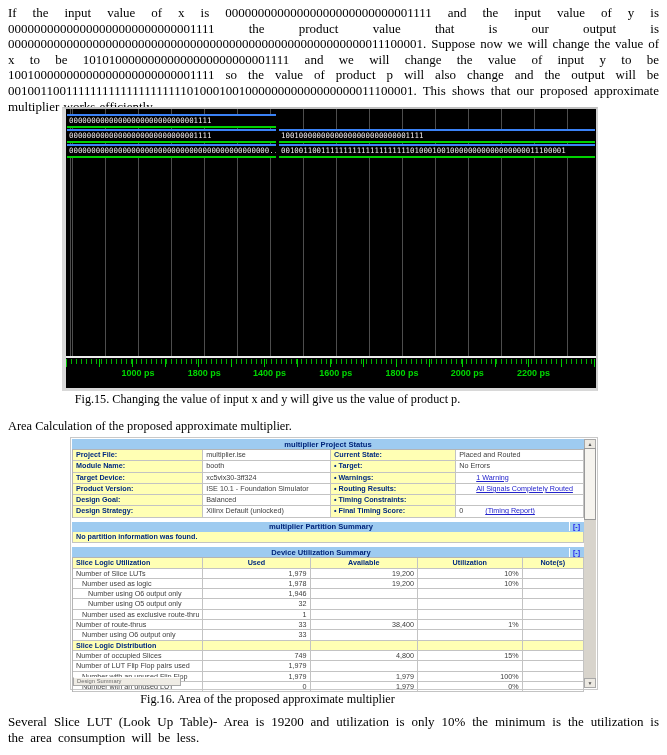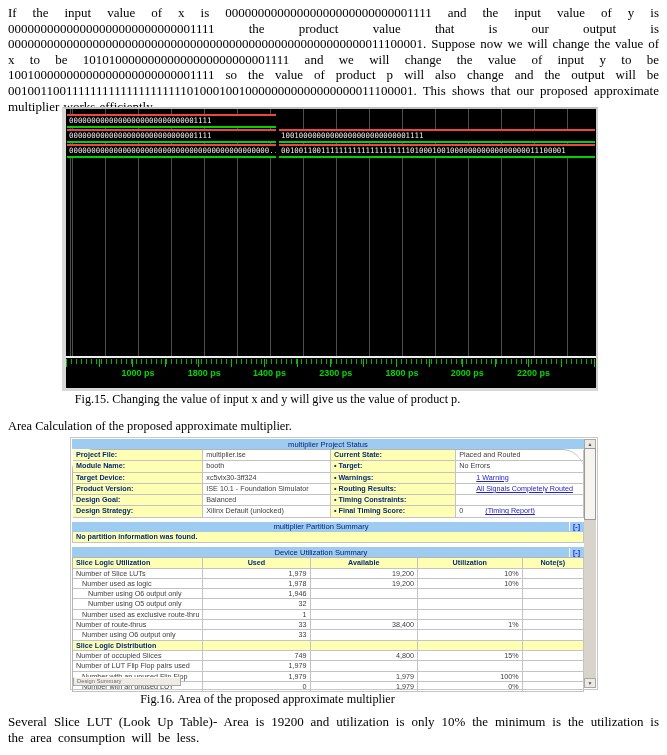--- a/index.html
+++ b/index.html
@@ -20,21 +20,21 @@
   #fig15{position:absolute;left:62px;top:107px;width:536px;height:284px;
          background:#000;box-sizing:border-box;
          border-left:4px solid #d8d8d8;border-right:2px solid #cfcfcf;
          border-top:2px solid #bfbfbf;border-bottom:3px solid #d8d8d8;}
   .wave-grid{position:absolute;left:0;right:0;top:0;bottom:32px;
          background:repeating-linear-gradient(to right,#4d4d4d 0 1px,transparent 1px 33px);
          background-position:6px 0;}
   .busrow{position:absolute;left:0;right:0;height:14px;}
   .busrow.r0{top:5px;} .busrow.r1{top:20px;} .busrow.r2{top:35px;}
   .seg{position:absolute;top:0;bottom:0;box-sizing:border-box;background:#000;
-       border-top:2px solid #ef4444;border-bottom:2px solid #00d200;
+       border-top:2px solid #3b82f6;border-bottom:2px solid #00d200;
        color:#f4eef2;font-family:"DejaVu Sans Mono",monospace;font-size:7.4px;
        line-height:10px;white-space:nowrap;overflow:hidden;padding-left:2px;}
   .seg.a{left:1px;width:calc(40% - 3px);}
   .seg.b{left:calc(40% + 1px);right:1px;}
   .ruler{position:absolute;left:0;right:0;bottom:3px;height:27px;background:#000;
          border-top:2px solid #ececec;}
   .ticks{height:8px;margin-top:1px;
          background:
            repeating-linear-gradient(to right,#00c800 0 1px,transparent 1px 33px),
            repeating-linear-gradient(to right,#00b400 0 1px,transparent 1px 5px);
@@ -48,26 +48,26 @@
   .tlabel:nth-of-type(5){left:63.4%;} .tlabel:nth-of-type(6){left:75.7%;}
   .tlabel:nth-of-type(7){left:88.2%;}
 
   
   #fig16{position:absolute;left:70px;top:437px;width:528px;height:253px;
          background:#fff;border:1px solid #c8c8c8;box-sizing:border-box;
          font-family:"Liberation Sans",sans-serif;}
   .report{position:absolute;left:1px;top:1px;width:512px;}
   .bar{height:10px;background:#9ecbf0;display:flex;align-items:center;
        border:1px solid #9ecbf0;box-sizing:border-box;}
-  .bar-title{flex:1;text-align:center;font-size:7.6px;font-weight:normal;color:#00257a;line-height:9px;}
+  .bar-title{flex:1;text-align:center;font-size:7.6px;font-weight:bold;color:#00257a;line-height:9px;}
   .bar-collapse{width:13px;border-left:1px solid #fff;text-align:center;
        font-size:7px;font-weight:bold;color:#1a1aee;line-height:9px;cursor:pointer;}
   .gap{height:4px;}
   .grid4{display:grid;grid-template-columns:25.5% 25% 24.5% 25%;
-         border-left:1px solid #b4b4b4;border-top:1px solid #b4b4b4;border-radius:22px;}
+         border-left:1px solid #b4b4b4;border-top:1px solid #b4b4b4;}
   .grid5{display:grid;grid-template-columns:25.5% 21% 21% 20.5% 12%;
          border-left:1px solid #b4b4b4;border-top:1px solid #b4b4b4;}
   .cell{box-sizing:border-box;border-right:1px solid #c3c3c3;border-bottom:1px solid #c3c3c3;
         font-size:7.2px;line-height:10.3px;height:11.3px;padding:0 3px;
         white-space:nowrap;overflow:hidden;color:#3c3c3c;}
   .grid5 .cell{height:10.3px;line-height:9.6px;}
   .lbl{background:#ffffb4;font-weight:bold;color:#002a80;}
   .hdr{background:#ffffb4;font-weight:bold;color:#002a80;text-align:center;height:11px;}
   .hdr.first{text-align:left;}
   .num{text-align:right;}
@@ -107,21 +107,21 @@
     <div class="seg a">000000000000000000000000000000000000000000000...</div>
     <div class="seg b">0010011001111111111111111111101000100100000000000000000011100001</div>
   </div>
 
   <div class="ruler">
     <div class="ticks"></div>
     <div class="tlabels">
       <span class="tlabel">1000 ps</span>
       <span class="tlabel">1800 ps</span>
       <span class="tlabel">1400 ps</span>
-      <span class="tlabel">2300 ps</span>
+      <span class="tlabel">1600 ps</span>
       <span class="tlabel">1800 ps</span>
       <span class="tlabel">2000 ps</span>
       <span class="tlabel">2200 ps</span>
     </div>
   </div>
 </div>
 
 <div id="caption15" class="caption">Fig.15. Changing the value of input x and y will give us the value of product p.</div>
 
 <div id="area-heading">Area Calculation of the proposed approximate multiplier.</div>

